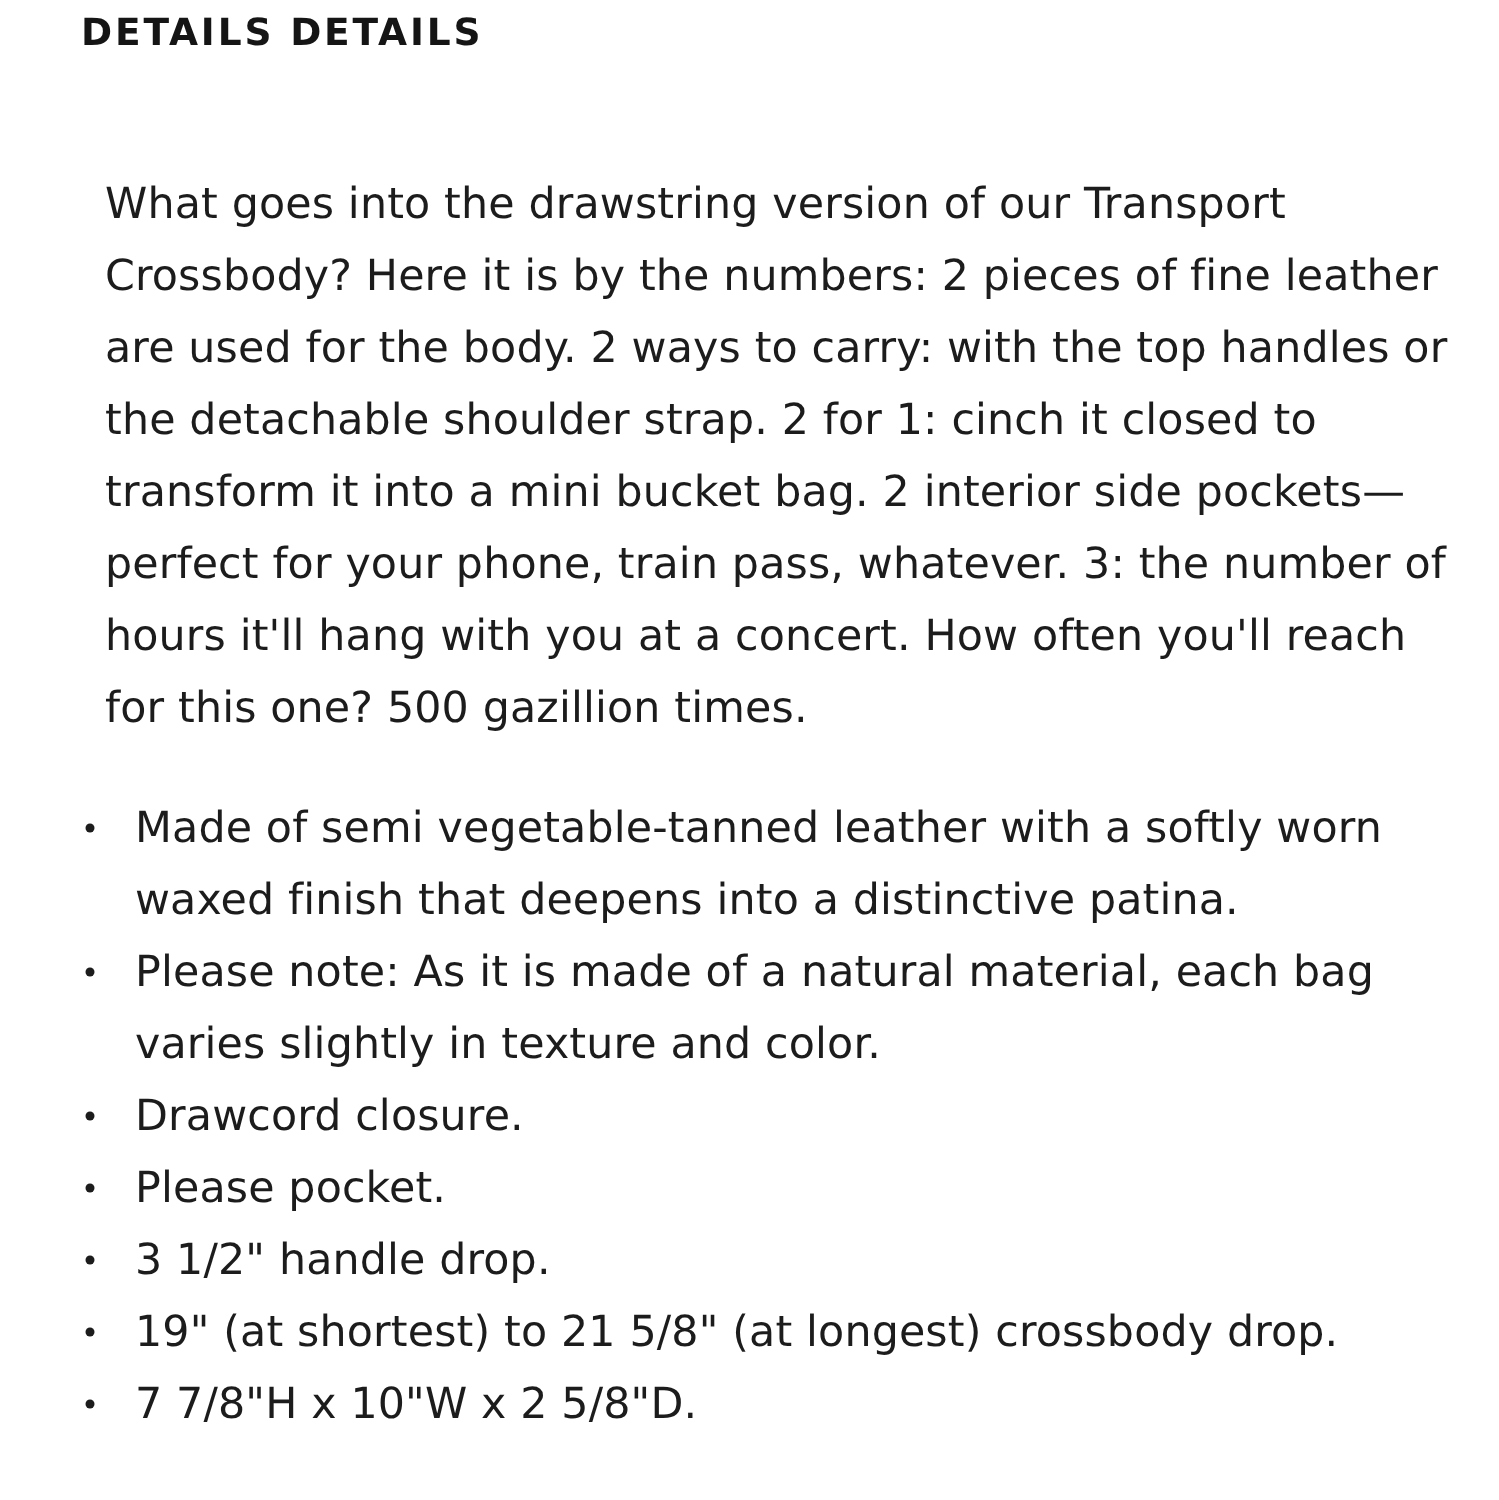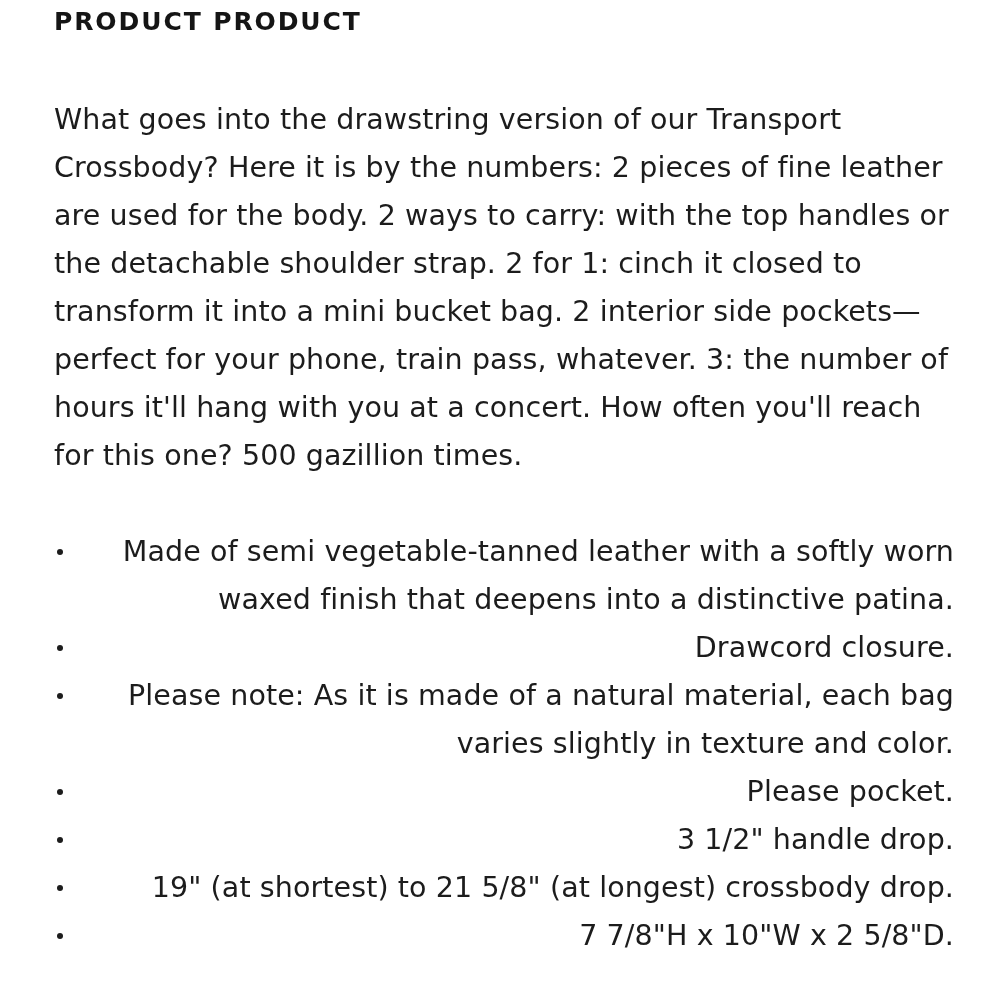--- a/index.html
+++ b/index.html
@@ -40,39 +40,38 @@
     color: #151515;
     white-space: nowrap;
   }
 
   
   .body-copy {
     position: absolute;
     left: 54px;
     top: 96px;
     width: 900px;
-    margin: 0;
+    margin: 16px;
     font-size: 28.5px;
     font-weight: 400;
     line-height: 48px;
     letter-spacing: 0.1px;
     color: #1c1c1c;
     text-align: left;
   }
 
   
   .detail-list {
     position: absolute;
     left: 54px;
     top: 528px;
     width: 900px;
     margin: 0;
     padding: 0;
     list-style: none;
-    text-align: right;
   }
 
   .detail-list li {
     position: relative;
     margin: 0;
     padding: 0 0 0 36px;
     font-size: 28.5px;
     font-weight: 400;
     line-height: 48px;
     letter-spacing: 0.1px;
@@ -87,36 +86,36 @@
     height: 6px;
     border-radius: 50%;
     background: #1c1c1c;
   }
 </style>
 </head>
 <body>
 
 <div class="page">
 
-  <h2 class="section-heading">PRODUCT PRODUCT</h2>
+  <h2 class="section-heading">DETAILS DETAILS</h2>
 
   <p class="body-copy">What goes into the drawstring version of our Transport Crossbody? Here it is by the numbers: 2 pieces of fine leather are used for the body. 2 ways to carry: with the top handles or the detachable shoulder strap. 2 for 1: cinch it closed to transform it into a mini bucket bag. 2 interior side pockets—perfect for your phone, train pass, whatever. 3: the number of hours it'll hang with you at a concert. How often you'll reach for this one? 500 gazillion times.</p>
 
   <ul class="detail-list">
     <li>
       <span class="bullet-dot"></span>
       <span>Made of semi vegetable-tanned leather with a softly worn waxed finish that deepens into a distinctive patina.</span>
     </li>
     <li>
       <span class="bullet-dot"></span>
-      <span>Drawcord closure.</span>
+      <span>Please note: As it is made of a natural material, each bag varies slightly in texture and color.</span>
     </li>
     <li>
       <span class="bullet-dot"></span>
-      <span>Please note: As it is made of a natural material, each bag varies slightly in texture and color.</span>
+      <span>Drawcord closure.</span>
     </li>
     <li>
       <span class="bullet-dot"></span>
       <span>Please pocket.</span>
     </li>
     <li>
       <span class="bullet-dot"></span>
       <span>3 1/2" handle drop.</span>
     </li>
     <li>

